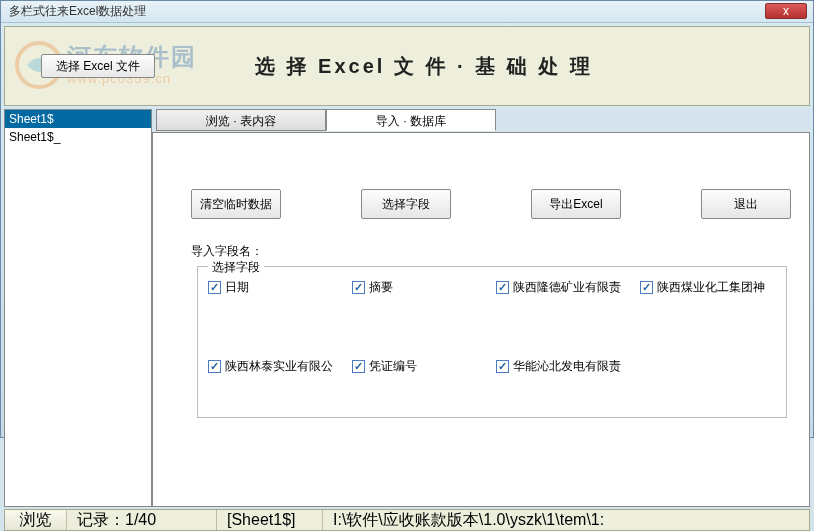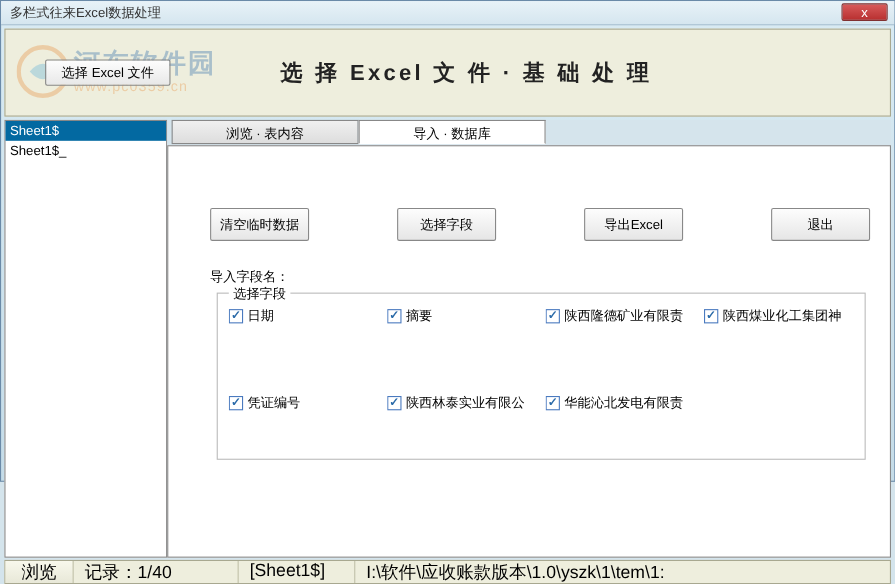--- a/index.html
+++ b/index.html
@@ -320,25 +320,25 @@
             <label class="check-item">
               <span class="checkbox checked"></span>
               <span>陕西隆德矿业有限责</span>
             </label>
             <label class="check-item">
               <span class="checkbox checked"></span>
               <span>陕西煤业化工集团神</span>
             </label>
             <label class="check-item">
               <span class="checkbox checked"></span>
+              <span>陕西林泰实业有限公</span>
+            </label>
+            <label class="check-item">
+              <span class="checkbox checked"></span>
               <span>凭证编号</span>
-            </label>
-            <label class="check-item">
-              <span class="checkbox checked"></span>
-              <span>陕西林泰实业有限公</span>
             </label>
             <label class="check-item">
               <span class="checkbox checked"></span>
               <span>华能沁北发电有限责</span>
             </label>
           </div>
         </div>
       </div>
     </div>
   </div>

